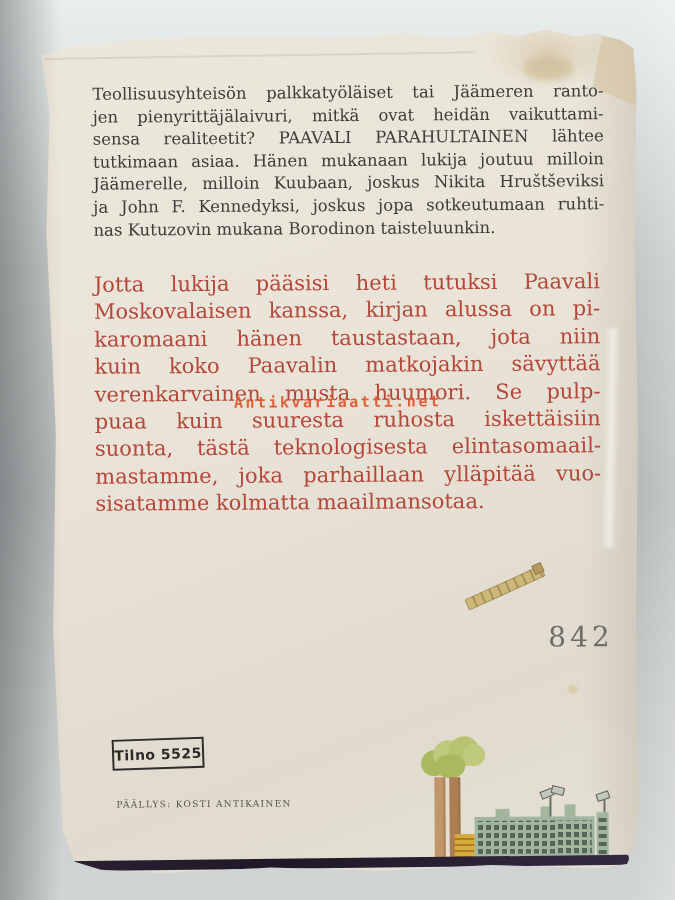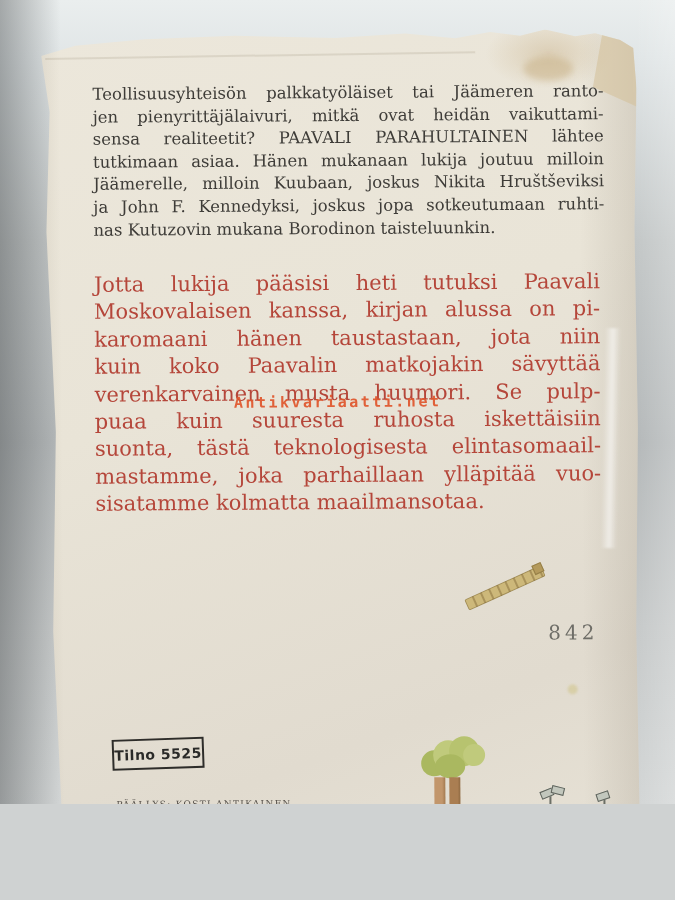--- a/index.html
+++ b/index.html
@@ -1,20 +1,20 @@
 <!DOCTYPE html>
 <html style="--backdrop-top: #eaeeee; --backdrop-bottom: #d2d5d5; --cover: #e9e4d7; --cover-shade: #e1dbcf; --ink-black: #3e3c38; --ink-red: #b5463a; --watermark-orange: #e0562c; --gray-number: #6e6d67; --stamp-ink: #2a2a28; --credit-ink: #55504a; --board-edge: #241c2b; --chimney-light: #c2966b; --chimney-dark: #aa7e52; --foliage: #b7c36f; --facade: #a2b69e; --window: #54675a; --stack-yellow: #d8a93c; --stack-stripe: #a87e28;"><head>
 <meta charset="utf-8">
 <title></title>
 <style>
   html,body { margin:0; padding:0; }
   body { width:675px; height:900px; background:#cfd2d2; font-family:"DejaVu Serif", serif; }
 
   .scene {
-    position:relative; width:675px; height:804px; overflow:hidden;
+    position:relative; width:675px; height:900px; overflow:hidden;
     background:
       linear-gradient(90deg, rgba(60,64,66,.40) 0%, rgba(60,64,66,0) 9%),
       linear-gradient(270deg, rgba(255,255,255,.22) 0%, rgba(255,255,255,0) 6%),
       linear-gradient(180deg, var(--backdrop-top) 0%, #e1e6e7 7%, #c3c7c7 30%, #b4b8b9 55%, #c6c9c9 78%, var(--backdrop-bottom) 100%);
   }
 
   .book {
     position:absolute; left:38px; top:30px; width:604px; height:844px;
     transform:rotate(-0.4deg);
     background:
@@ -51,21 +51,21 @@
   .watermark { left:160px; top:363px; width:280px; text-align:center;
                font-family:"DejaVu Sans Mono", monospace; font-weight:bold; font-size:15px;
                letter-spacing:2.5px; color:var(--watermark-orange); opacity:.92; }
 
   .twig { left:424px; top:553px; width:82px; height:10px; transform:rotate(-24deg);
           background:repeating-linear-gradient(90deg, #cdb87a 0 7px, #a9925a 7px 9px);
           border:1px solid rgba(130,110,60,.55); border-radius:2px; }
   .twig::after { content:""; position:absolute; right:-2px; top:-4px; width:8px; height:8px;
                  background:#b49a5c; border:1px solid rgba(120,100,50,.5); }
 
-  .pagenum { left:509px; top:592px; font-size:20px; letter-spacing:4px; color:var(--gray-number); }
+  .pagenum { left:509px; top:592px; font-size:28px; letter-spacing:4px; color:var(--gray-number); }
 
   .stamp { left:72px; top:707px; width:88px; height:27px; border:2px solid #2e2d2a;
            transform:rotate(-1.6deg); display:flex; align-items:center; justify-content:center;
            font-family:"DejaVu Sans", sans-serif; font-weight:600; font-size:14px;
            letter-spacing:.5px; color:var(--stamp-ink); }
 
   .credit { left:76px; top:768px; font-size:9px; letter-spacing:1.3px; color:var(--credit-ink); }
 
   
   .blob { position:absolute; border-radius:50%; background:var(--foliage); }

